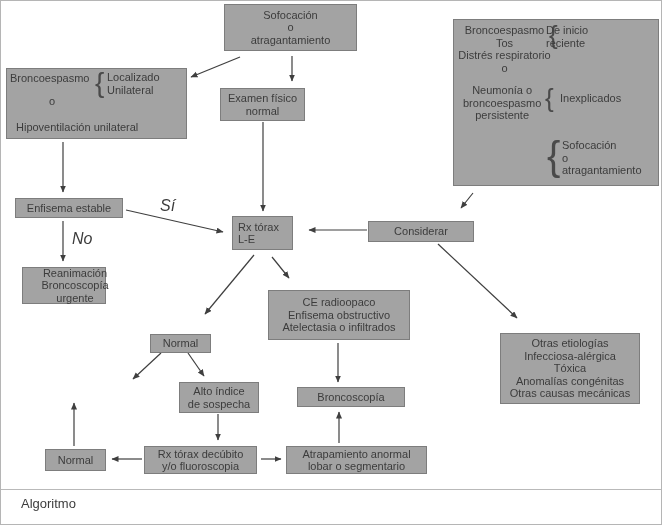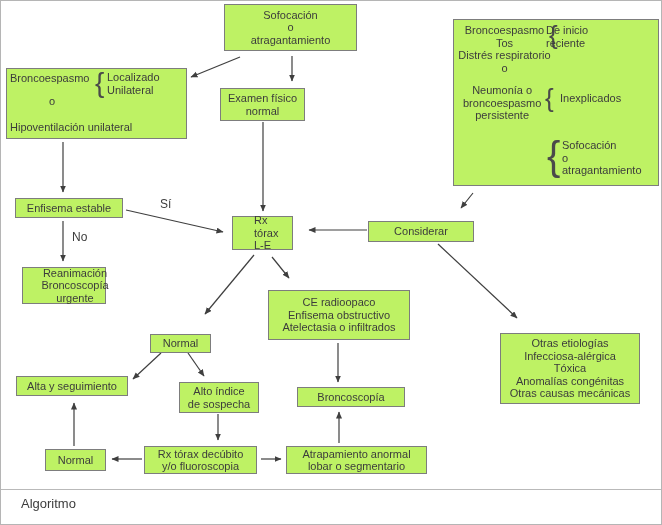--- a/index.html
+++ b/index.html
@@ -6,30 +6,30 @@
   .page {
     position:relative; width:660px; height:523px;
     border:1px solid #b5b5b5; background:#ffffff;
     font-family:"Liberation Sans", sans-serif; color:#3c3c3c;
     overflow:hidden;
   }
   .chart { position:absolute; left:0; top:0; width:660px; height:488px; }
   .divider { position:absolute; left:0; top:488px; width:660px; border-top:1px solid #b9b9b9; }
   svg.arrows { position:absolute; left:0; top:0; width:660px; height:488px; }
   .box {
-    position:absolute; box-sizing:border-box; background:#bef264;
+    position:absolute; box-sizing:border-box; background:#a3a3a3;
     border:1px solid #7d7d7d;
     display:flex; align-items:center; justify-content:center;
     text-align:center; white-space:pre-line;
     font-size:11px; line-height:12.5px;
   }
-  .box.left-text { justify-content:flex-start; text-align:left; padding-left:21px; }
+  .box.left-text { justify-content:flex-start; text-align:left; padding-left:5px; }
   .abs { position:absolute; white-space:pre-line; }
   .brace { position:absolute; font-weight:300; color:#4a4a4a; line-height:1; }
-  .lbl { position:absolute; font-size:12px; color:#3c3c3c; }
+  .lbl { position:absolute; font-size:16px; color:#3c3c3c;font-style:italic; }
   .caption { position:absolute; left:20px; top:495px; font-size:13px; color:#3c3c3c; }
   .colL { text-align:center; }
   .colL.align-left, .colR { text-align:left; }
 </style>
 </head>
 <body>
 
 <div class="page">
   <div class="chart">
 
@@ -65,21 +65,21 @@
     <div class="box" style="left:223px; top:3px; width:133px; height:47px;">Sofocación
 o
 atragantamiento</div>
 
     <div class="box" style="left:5px; top:67px; width:181px; height:71px;">
       <span class="abs" style="left:3px; top:3px;">Broncoespasmo</span>
       <span class="brace" style="left:88px; top:0px; font-size:28px;">{</span>
       <span class="abs" style="left:100px; top:2px; text-align:left;">Localizado
 Unilateral</span>
       <span class="abs" style="left:42px; top:26px;">o</span>
-      <span class="abs" style="left:3px; top:52px;">Hipoventilación unilateral</span>
+      <span class="abs" style="left:9px; top:52px;">Hipoventilación unilateral</span>
     </div>
 
     <div class="box" style="left:219px; top:87px; width:85px; height:33px;">Examen físico
 normal</div>
 
     <div class="box" style="left:452px; top:18px; width:206px; height:167px;">
       <span class="abs colL" style="left:2px; top:4px; width:97px;">Broncoespasmo
 Tos
 Distrés respiratorio
 o</span>
@@ -109,21 +109,20 @@
     <div class="box" style="left:21px; top:266px; width:84px; height:37px;padding-left:22px;">Reanimación
 Broncoscopía
 urgente</div>
 
     <div class="box" style="left:267px; top:289px; width:142px; height:50px;">CE radioopaco
 Enfisema obstructivo
 Atelectasia o infiltrados</div>
 
     <div class="box" style="left:149px; top:333px; width:61px; height:19px;">Normal</div>
 
-    <div class="box" style="left:15px; top:375px; width:112px; height:20px;">Alta y seguimiento</div>
 
     <div class="box" style="left:178px; top:381px; width:80px; height:31px;">Alto índice
 de sospecha</div>
 
     <div class="box" style="left:296px; top:386px; width:108px; height:20px;">Broncoscopía</div>
 
     <div class="box" style="left:499px; top:332px; width:140px; height:71px;">Otras etiologías
 Infecciosa-alérgica
 Tóxica
 Anomalías congénitas

